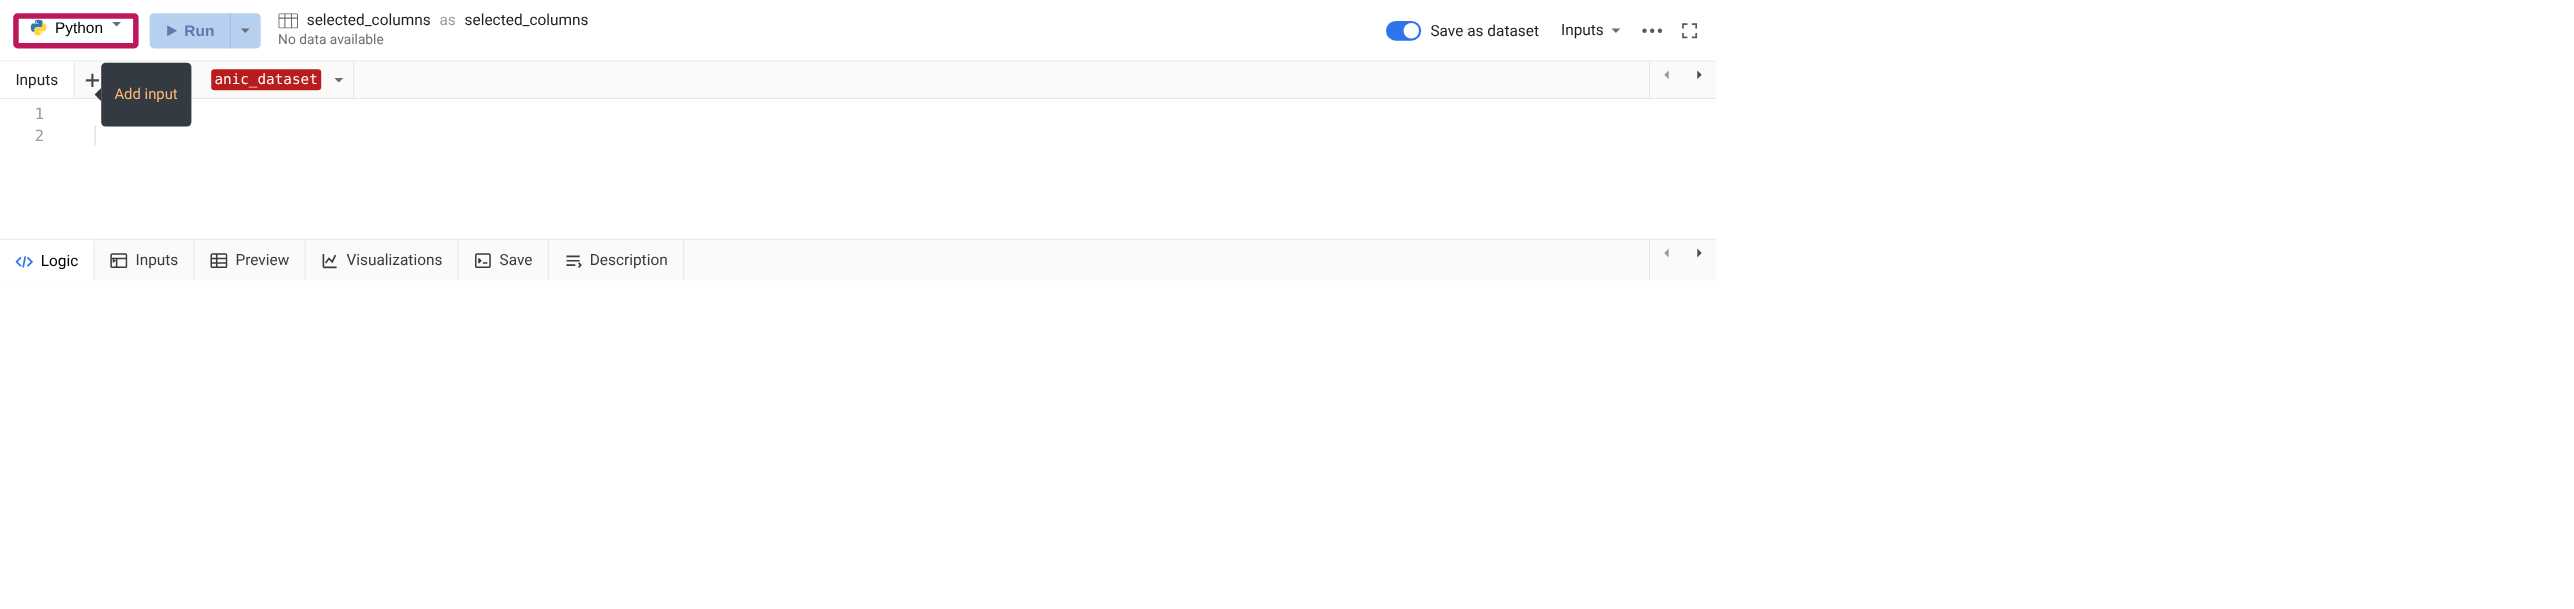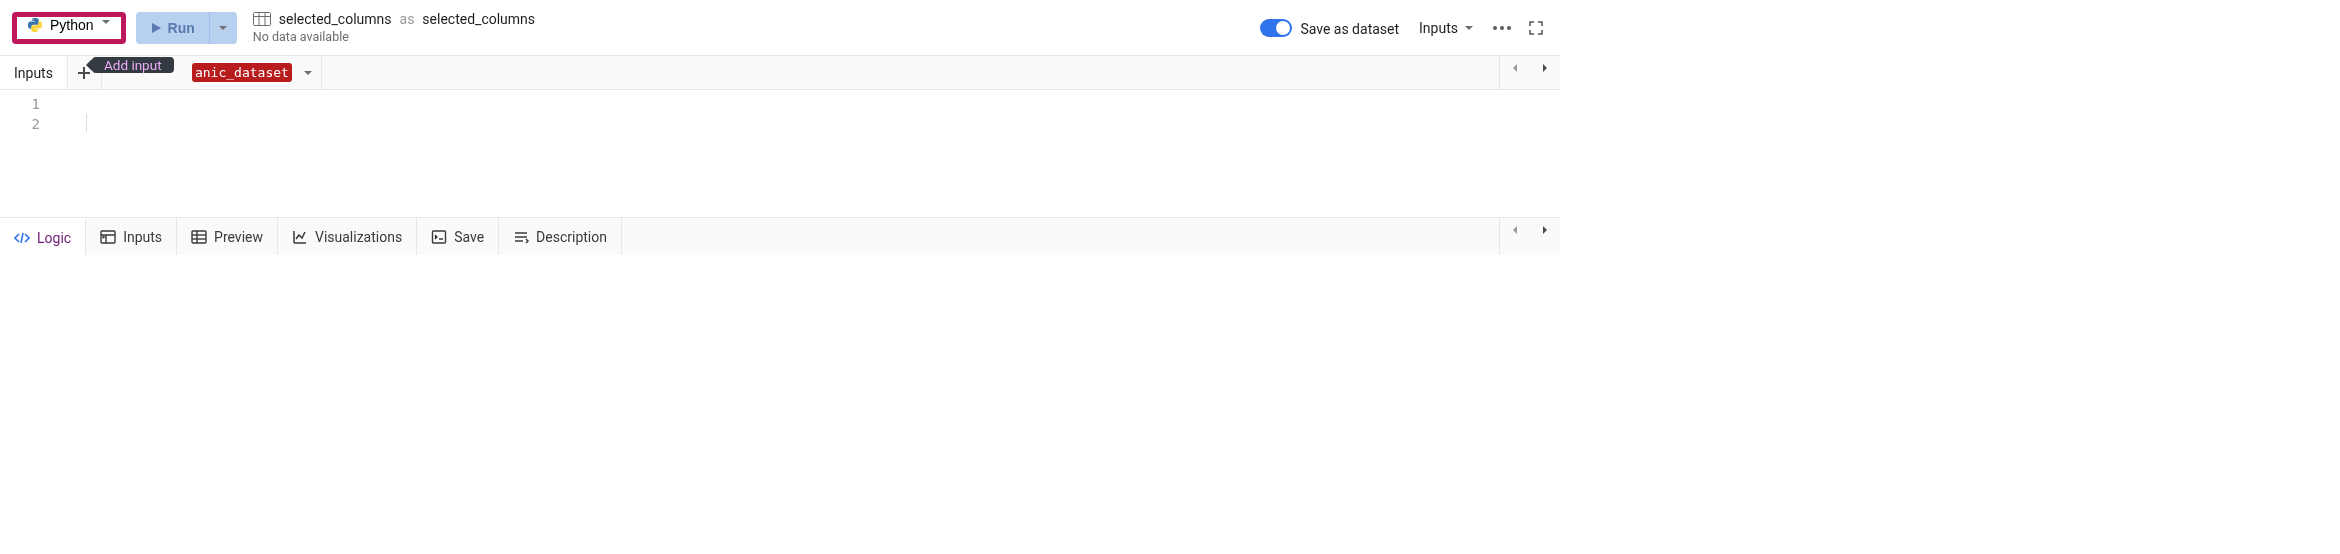--- a/index.html
+++ b/index.html
@@ -29,21 +29,21 @@
 .icon-btn { display: flex; align-items: center; justify-content: center; width: 24px; height: 24px; cursor: pointer; color: #5a5a5a; }
 .dots { width: 20px; height: 6px; }
 .dots circle { fill: #5a5a5a; }
 .expand-icon { width: 16px; height: 16px; stroke: #5a5a5a; fill: none; stroke-width: 1.6; }
 
 
 .inputs-bar { display: flex; align-items: center; height: 34px; border-bottom: 1px solid #e6e6e6; background: #fafafa; position: relative; }
 .inputs-label { padding: 0 14px; height: 100%; display: flex; align-items: center; background: #fff; border-right: 1px solid #e6e6e6; }
 .add-btn { width: 34px; height: 100%; display: flex; align-items: center; justify-content: center; border-right: 1px solid #e6e6e6; cursor: pointer; }
 .plus-icon { width: 14px; height: 14px; stroke: #4a4a4a; stroke-width: 2; fill: none; }
-.tooltip { position: absolute; left: 92px; top: 1px; background: #333a42; color: #f0abfc; padding: 0 12px; border-radius: 4px; font-size: 13.5px; z-index: 10; }
+.tooltip { position: absolute; left: 92px; top: 1px; background: #333a42; color: #fdba74; padding: 21px 12px; border-radius: 4px; font-size: 13.5px; z-index: 10; }
 .tooltip::before { content: ""; position: absolute; left: -6px; top: 50%; transform: translateY(-50%); border: 6px solid transparent; border-right-color: #333a42; border-left: none; }
 .input-chip { display: flex; align-items: center; gap: 3px; margin-left: 90px; height: 100%; padding-right: 8px; border-right: 1px solid #e6e6e6; }
 .chip-text { background: #b91c1c; color: #fff; font-family: ui-monospace, Menlo, Consolas, monospace; font-size: 13px; padding: 2px 3px; border-radius: 3px; }
 .input-nav { margin-left: auto; display: flex; height: 100%; border-left: 1px solid #e6e6e6; }
 .input-nav .icon-btn { width: 30px; }
 
 
 .code-area { display: flex; min-height: 127px; font-family: ui-monospace, Menlo, Consolas, monospace; font-size: 14px; line-height: 20px; padding-top: 4px; }
 .gutter { width: 52px; text-align: right; color: #9a9a9a; padding-right: 12px; user-select: none; }
 .gutter div { height: 20px; }
@@ -52,21 +52,21 @@
 .kw { color: #0a55c4; }
 .fn { color: #1f1f1f; }
 .param-hl { background: #e97a60; color: #fff; border-radius: 3px; padding: 0 2px; }
 .str { color: #b33a2a; }
 .cursor-beam { display:inline-block; width:0; height:16px; border-right:1px solid #333; vertical-align:middle; margin:0 0 2px 0;}
 .guide { position:absolute; left: 34px; top: 20px; bottom: -2px; border-left: 1px solid #dadada; height: 18px;}
 
 
 .bottom-tabs { display: flex; align-items: center; height: 38px; border-top: 1px solid #e6e6e6; background: #fafafa; }
 .btab { display: flex; align-items: center; gap: 7px; padding: 0 14px; height: 100%; cursor: pointer; border-right: 1px solid #e6e6e6; color: #3a3a3a; }
-.btab.active { background: #fff; color: #701a75; border-top: 2px solid transparent; }
+.btab.active { background: #fff; color: #000000; border-top: 2px solid transparent; }
 .btab .ticon { width: 16px; height: 16px; }
 .bottom-nav { margin-left: auto; display: flex; height: 100%; border-left: 1px solid #e6e6e6; }
 .bottom-nav .icon-btn { width: 30px; }
 .nav-caret { width:10px; height:10px; fill:#9a9a9a; }
 .nav-caret.dark { fill:#4a4a4a; }
 </style>
 </head>
 <body>
 
 <div class="toolbar">

